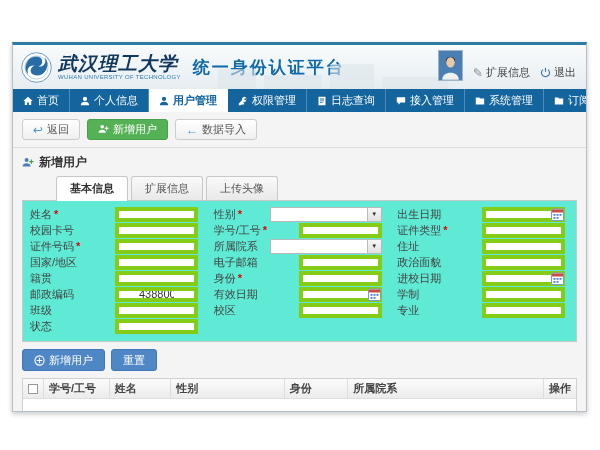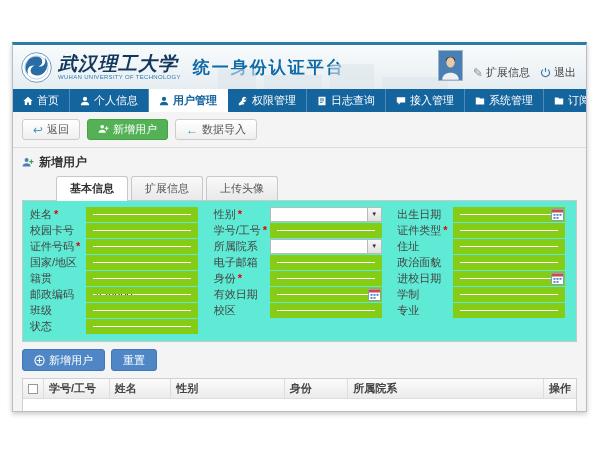--- a/index.html
+++ b/index.html
@@ -56,22 +56,22 @@
   .tab { padding:4px 13px; background:linear-gradient(#f9f9f9,#e9e9e9); border:1px solid #c8c8c8;
     border-bottom:none; border-radius:3px 3px 0 0; margin-right:3px; color:#555; cursor:pointer; }
   .tab.active { background:#fff; font-weight:bold; color:#333; margin-bottom:-1px; padding-bottom:5px; }
 
   .panel { margin:0 9px; background:#5eead4; border:1px solid #c8c8c8; padding:5px 3px 7px; }
   .grid { display:grid; grid-template-columns:1fr 1fr 1fr; column-gap:4px; }
   .field { display:flex; align-items:center; height:16px; }
   .flabel { width:60px; flex:none; color:#444; padding-left:4px; white-space:nowrap; }
   .req { color:#e20000; margin-left:2px; font-weight:bold; }
   .fctl { width:112px; position:relative; display:flex; }
-  input.txt { width:100%; height:15px; border:7px solid #84cc16; padding:0 3px;
-    font:11px "Liberation Sans","DejaVu Sans",sans-serif; color:#333; }
+  input.txt { width:100%; height:15px; border:4px solid #84cc16; padding:0 20px;
+    font:11px "Liberation Sans","DejaVu Sans",sans-serif; color:#333;margin-left:29px; }
   .date input.txt { padding-right:16px; }
   .cal { position:absolute; right:1px; top:1px; width:13px; height:13px; cursor:pointer; }
   .sel { width:112px; height:15px; border:1px solid #b9b9b9; background:#fff; display:flex; cursor:pointer; }
   .sel .arrow { margin-left:auto; width:14px; background:linear-gradient(#f7f7f7,#e0e0e0);
     border-left:1px solid #b9b9b9; display:flex; align-items:center; justify-content:center;
     font-size:6px; color:#333; }
 
   .actions { display:flex; gap:6px; margin:7px 9px; }
   .btn-blue { background:#4f86c6; border:1px solid #3f77b7; color:#fff; height:22px; padding:0 11px;
     border-radius:3px; display:inline-flex; align-items:center; gap:4px; font-size:11px; cursor:pointer; }

